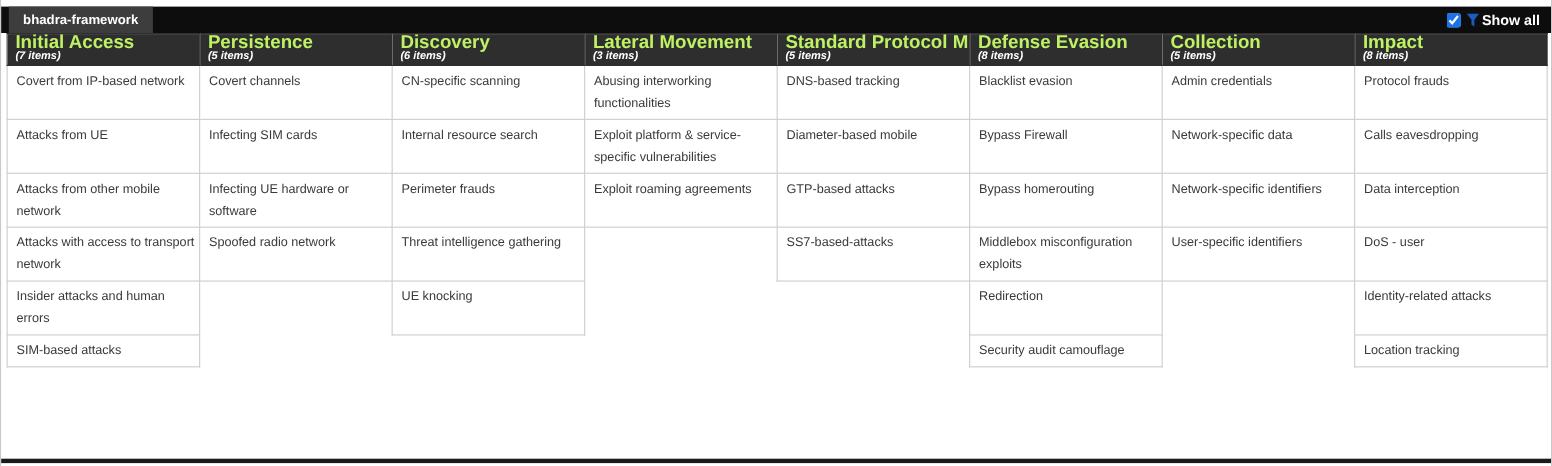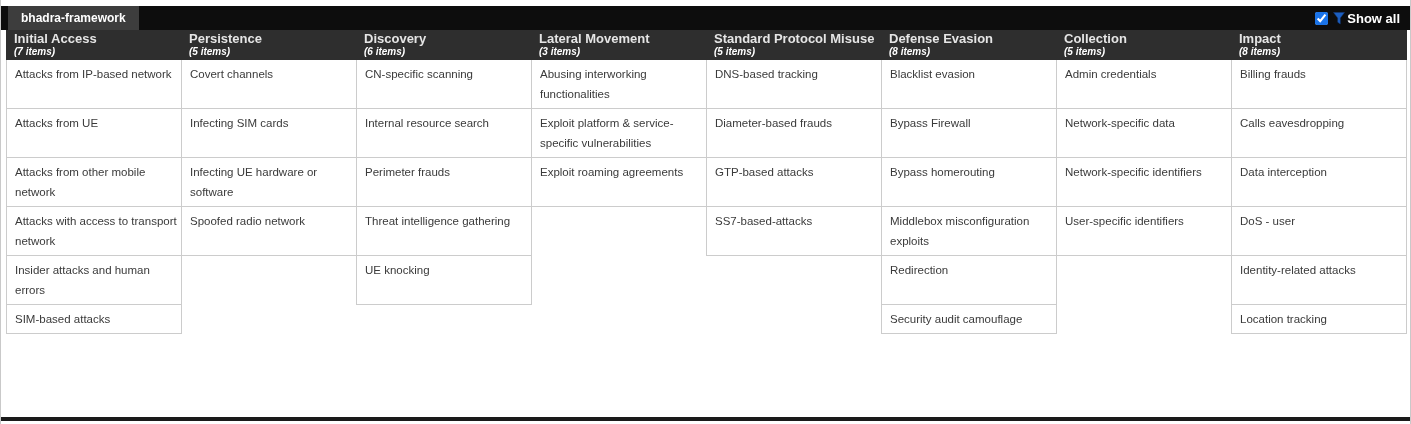--- a/index.html
+++ b/index.html
@@ -65,22 +65,22 @@
   }
   th {
     background: #2e2e2e;
     border: 1px solid #2e2e2e;
     padding: 1px 2px 2px 7px;
     text-align: left;
     vertical-align: top;
     overflow: hidden;
   }
   .col-name {
-    color: #e5e5e5;
-    font-size: 13px;
+    color: #bef264;
+    font-size: 17px;
     font-weight: bold;
     line-height: 14px;
     white-space: nowrap;
   }
   .col-count {
     color: #ffffff;
     font-size: 10px;
     font-style: italic;
     font-weight: bold;
     line-height: 11px;
@@ -161,35 +161,35 @@
             <div class="col-count">(5 items)</div>
           </th>
           <th>
             <div class="col-name">Impact</div>
             <div class="col-count">(8 items)</div>
           </th>
         </tr>
       </thead>
     <tbody id="matrix-body">
         <tr>
-          <td class="filled">Attacks from IP-based network</td>
+          <td class="filled">Covert from IP-based network</td>
           <td class="filled">Covert channels</td>
           <td class="filled">CN-specific scanning</td>
           <td class="filled">Abusing interworking functionalities</td>
           <td class="filled">DNS-based tracking</td>
           <td class="filled">Blacklist evasion</td>
           <td class="filled">Admin credentials</td>
-          <td class="filled">Billing frauds</td>
+          <td class="filled">Protocol frauds</td>
         </tr>
         <tr>
           <td class="filled">Attacks from UE</td>
           <td class="filled">Infecting SIM cards</td>
           <td class="filled">Internal resource search</td>
           <td class="filled">Exploit platform &amp; service-specific vulnerabilities</td>
-          <td class="filled">Diameter-based frauds</td>
+          <td class="filled">Diameter-based mobile</td>
           <td class="filled">Bypass Firewall</td>
           <td class="filled">Network-specific data</td>
           <td class="filled">Calls eavesdropping</td>
         </tr>
         <tr>
           <td class="filled">Attacks from other mobile network</td>
           <td class="filled">Infecting UE hardware or software</td>
           <td class="filled">Perimeter frauds</td>
           <td class="filled">Exploit roaming agreements</td>
           <td class="filled">GTP-based attacks</td>

